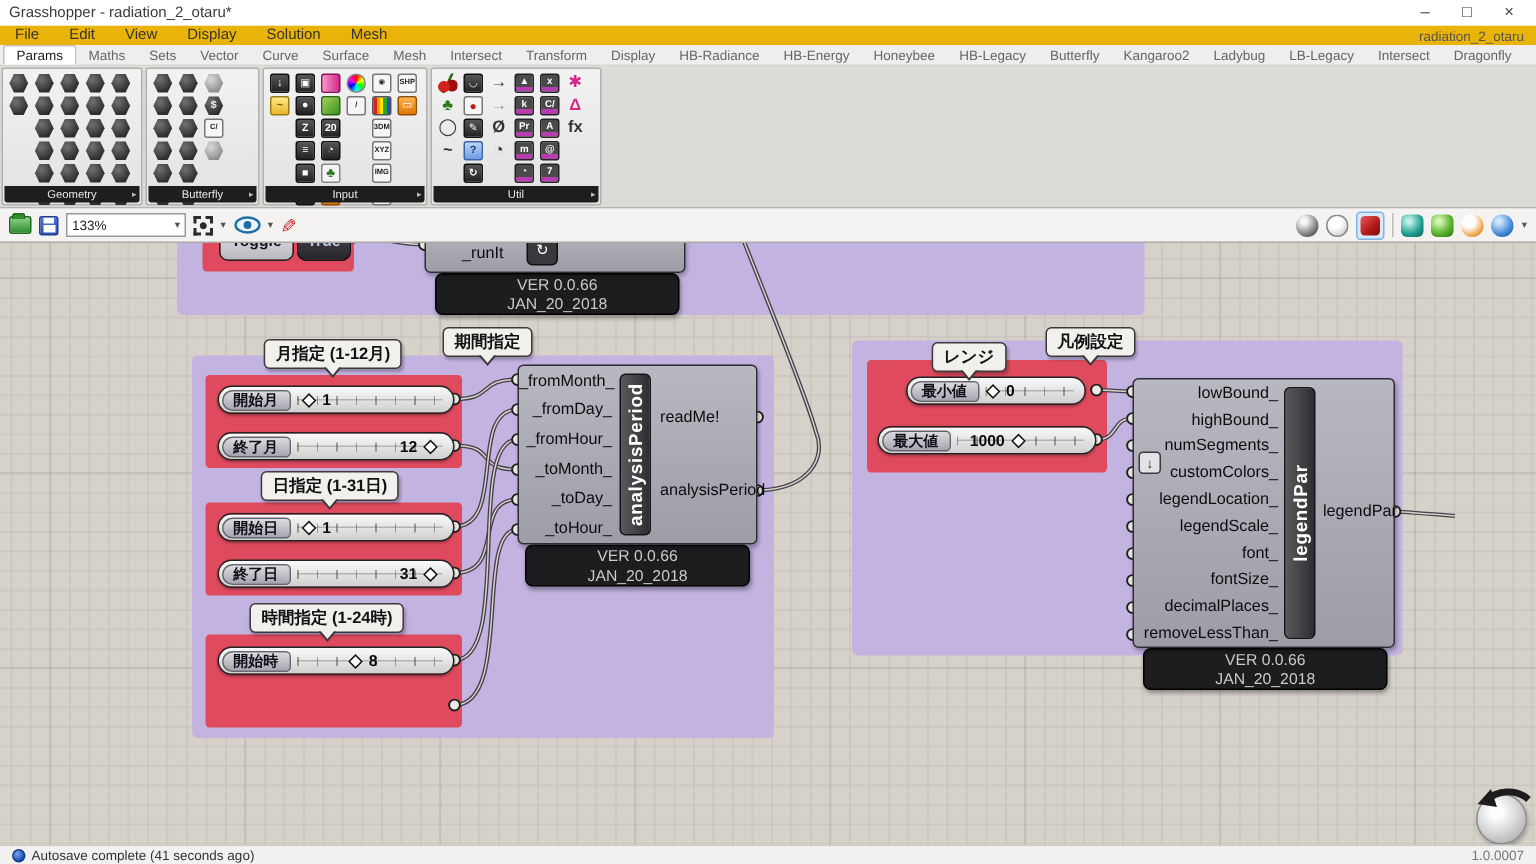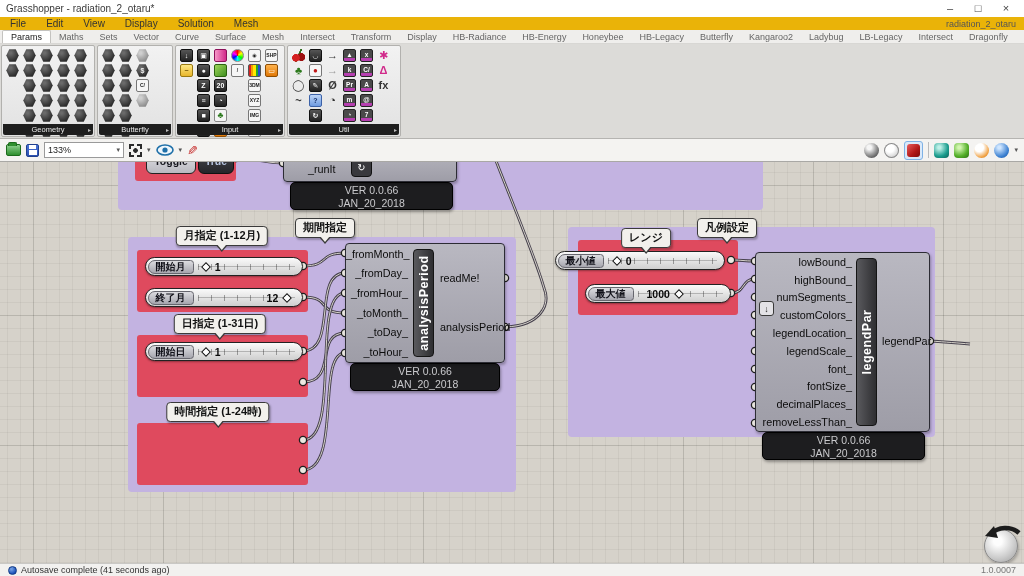--- a/index.html
+++ b/index.html
@@ -516,21 +516,35 @@
           <span class="s-val" style="right:calc(8% + 9px)">12</span>
         </span>
     </div>
     <div class="slider" style="left:145px;top:180px;width:158px">
       <span class="s-label">開始日</span>
       <span class="s-track">
           <span class="s-grip" style="left:8%"></span>
           <span class="s-val" style="left:calc(8% + 9px)">1</span>
         </span>
     </div>
-    <div class="slider" style="left:555px;top:89px;width:170px">
+    <div class="slider" style="left:145px;top:211px;width:158px">
+      <span class="s-label">終了日</span>
+      <span class="s-track">
+          <span class="s-grip" style="left:92%"></span>
+          <span class="s-val" style="right:calc(8% + 9px)">31</span>
+        </span>
+    </div>
+    <div class="slider" style="left:145px;top:269px;width:158px">
+      <span class="s-label">開始時</span>
+      <span class="s-track">
+          <span class="s-grip" style="left:40%"></span>
+          <span class="s-val" style="left:calc(40% + 9px)">8</span>
+        </span>
+    </div>
+    <div class="slider" style="left:604px;top:89px;width:120px">
       <span class="s-label">最小値</span>
       <span class="s-track">
           <span class="s-grip" style="left:8%"></span>
           <span class="s-val" style="left:calc(8% + 9px)">0</span>
         </span>
     </div>
     <div class="slider" style="left:585px;top:122px;width:146px">
       <span class="s-label">最大値</span>
       <span class="s-track">
           <span class="s-grip" style="left:48%"></span>

